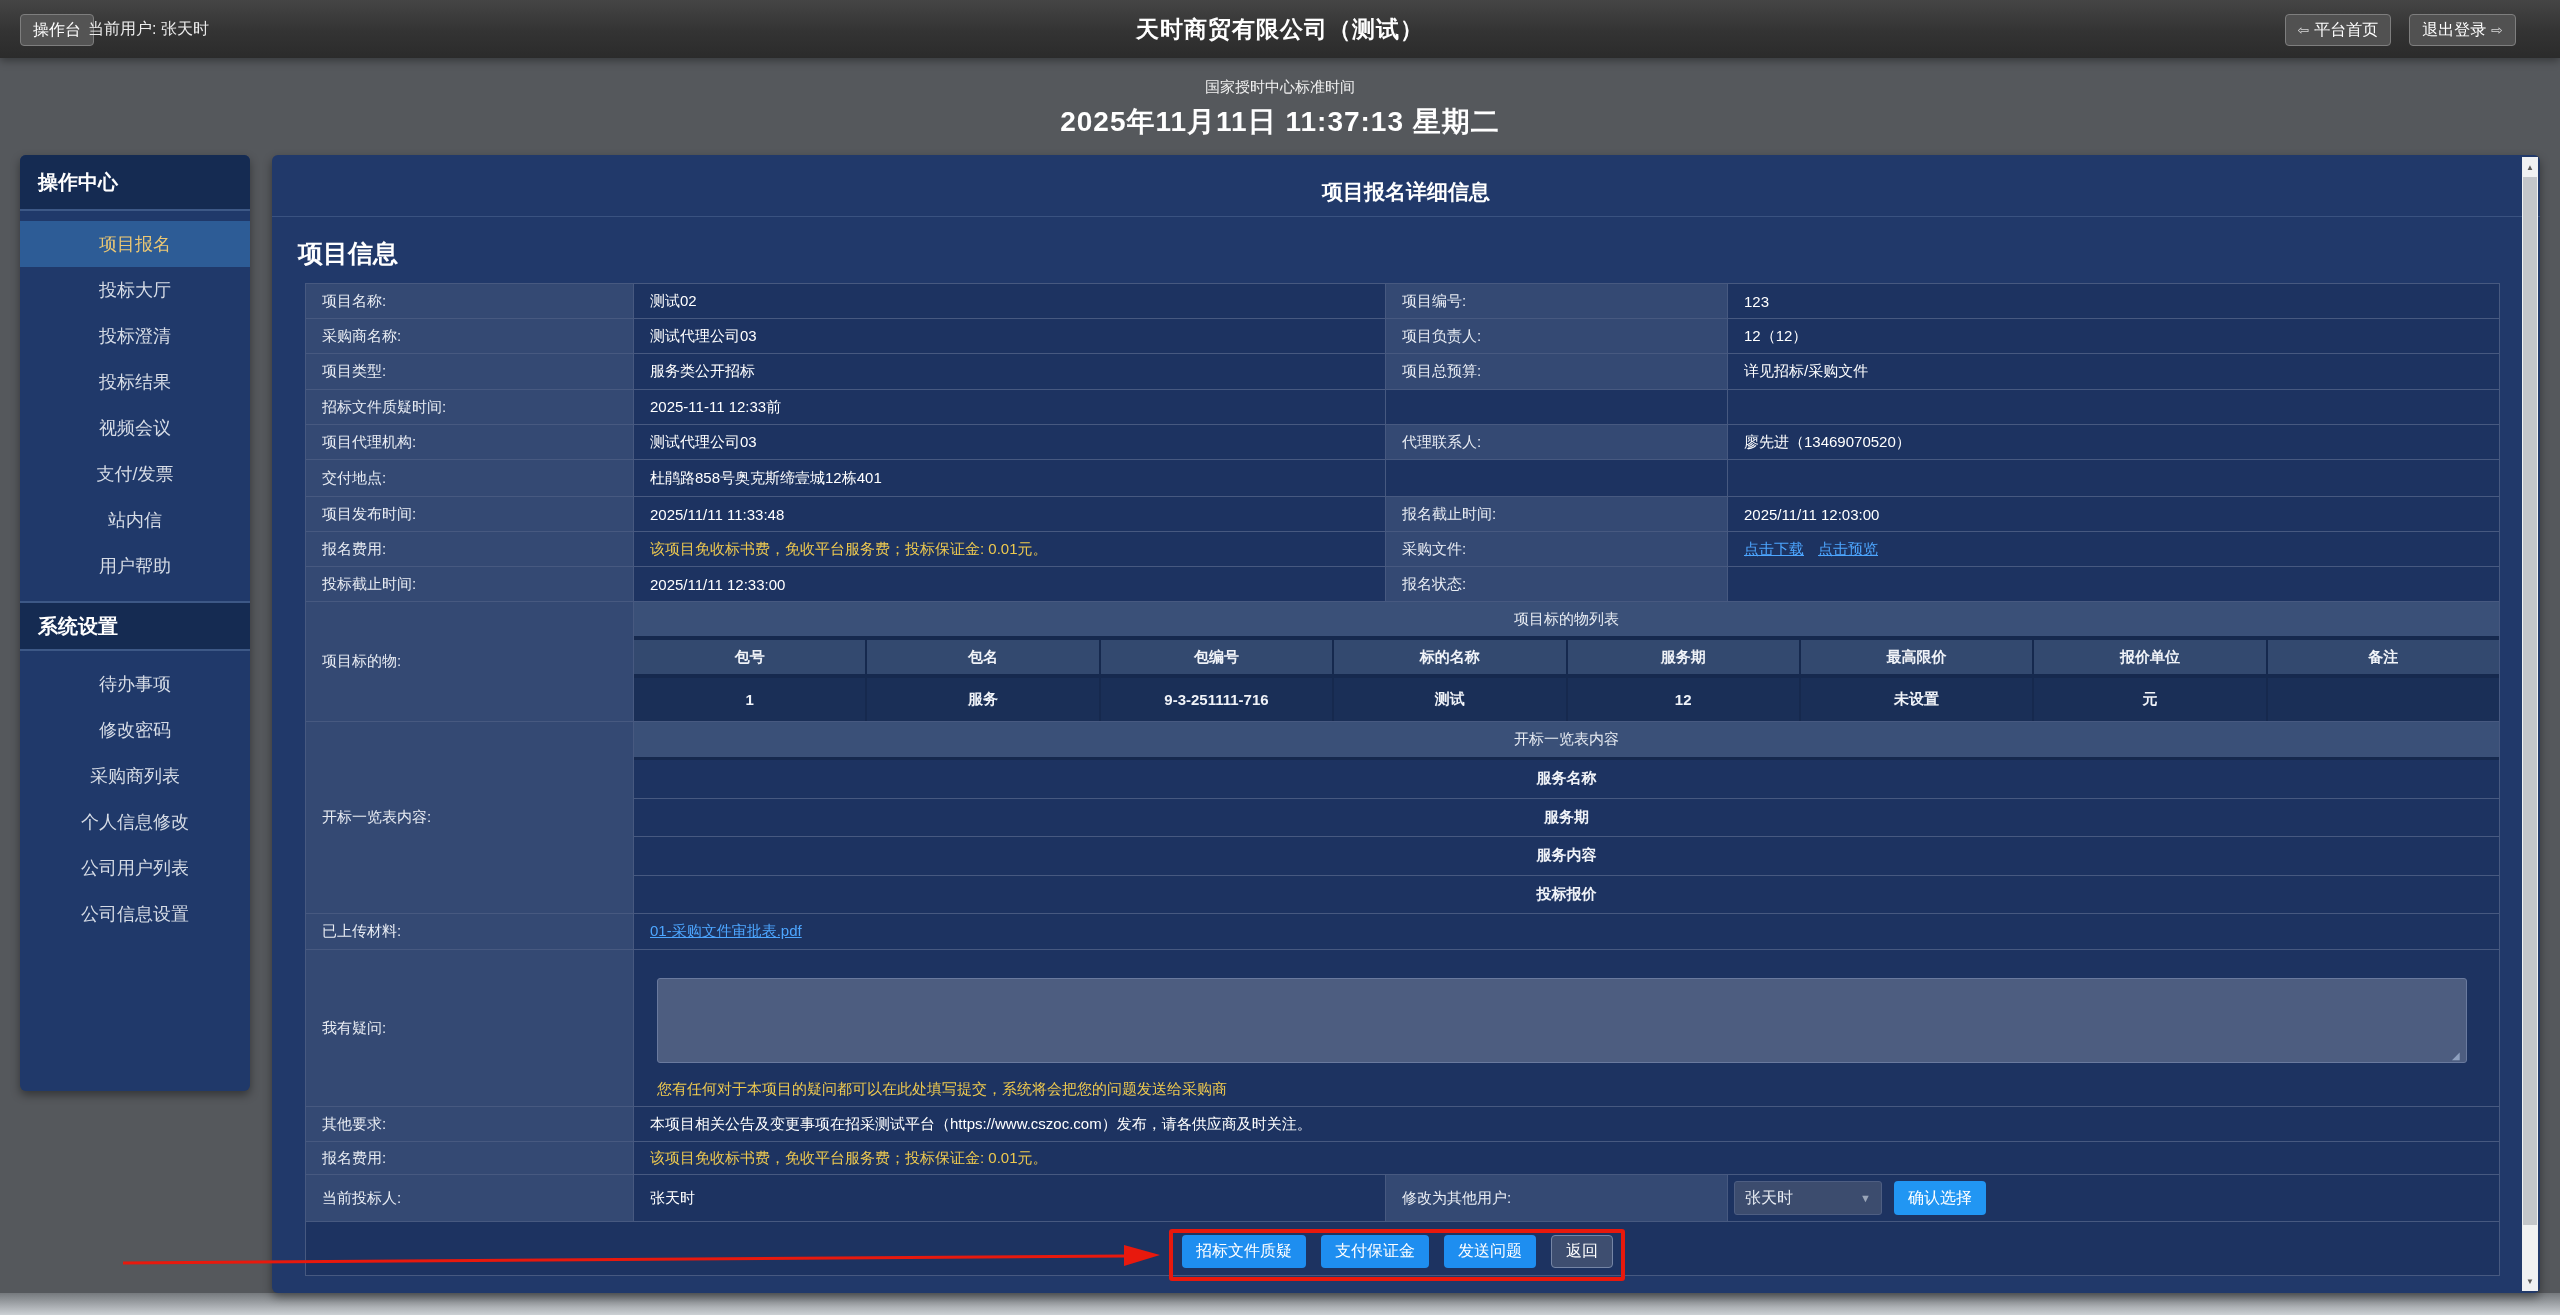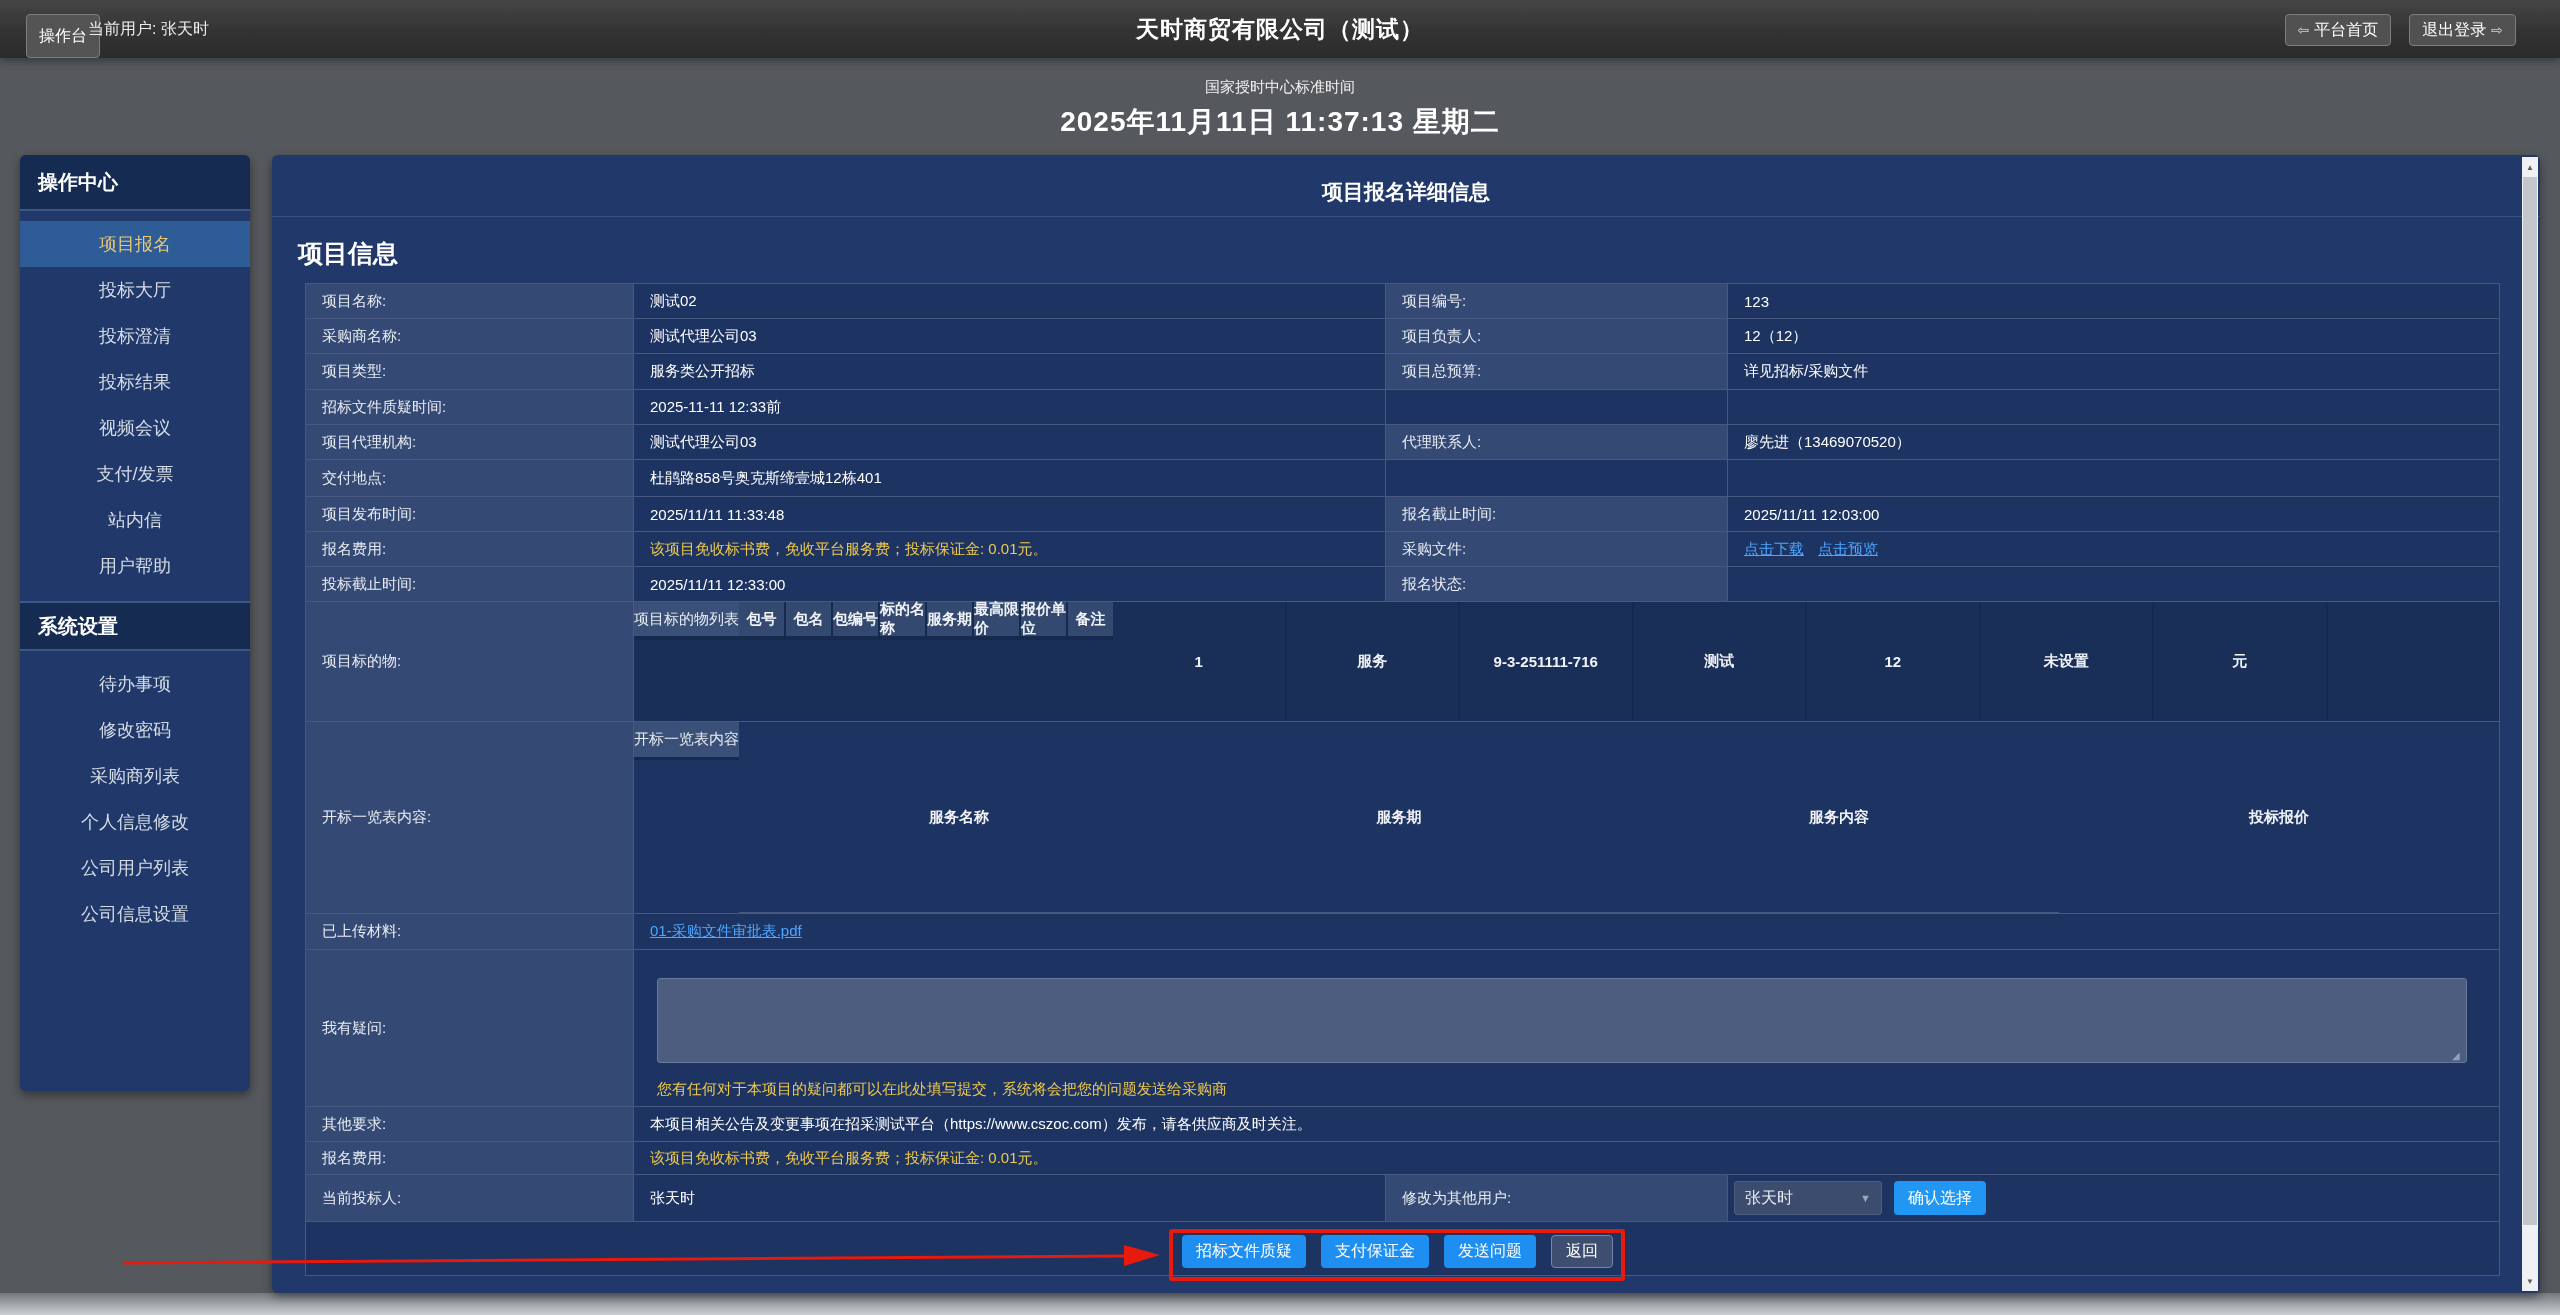--- a/index.html
+++ b/index.html
@@ -10,23 +10,23 @@
     background:#55585c;
     color:#fff;
   }
   
   .top-bar {
     position:absolute; left:0; top:0; width:2560px; height:58px;
     background:linear-gradient(180deg,#454545 0%,#333333 55%,#2b2b2b 100%);
     box-shadow:0 3px 8px rgba(0,0,0,.35); z-index:10;
   }
   .console-btn {
-    position:absolute; left:20px; top:14px; height:44px; padding:0 12px;
+    position:absolute; left:20px; top:14px; height:32px; padding:0 12px;
     background:#545454; border:1px solid #7e7e7e; border-radius:4px;
-    color:#fff; font-size:16px; display:flex; align-items:center; cursor:pointer;margin-left:6px;
+    color:#fff; font-size:16px; display:flex; align-items:center; cursor:pointer;
   }
   .current-user {
     position:absolute; left:88px; top:0; height:58px; display:flex; align-items:center;
     font-size:16px; color:#ededed;
   }
   .company-title {
     position:absolute; left:0; right:0; top:0; height:58px;
     display:flex; align-items:center; justify-content:center;
     font-size:23px; font-weight:bold; color:#fff; letter-spacing:1px;
   }
@@ -81,21 +81,21 @@
   .h47{height:47px} .h53{height:53px} .h120{height:120px} .h157{height:157px} .h192{height:192px}
   .cell { display:flex; align-items:center; padding:0 16px; font-size:15px; color:#fff; }
   .c1{width:328px} .c2{width:752px} .c3{width:342px} .c4{flex:1}
   .c234{flex:1; padding:0;}
   .cell.bordered { border-right:1px solid #475980; }
   .lab { background:#344973; color:#e8ecf3; }
   .val { background:#1d3361; }
   .gold { color:#eec94f; }
   a.blue-link { color:#4da6ff; text-decoration:underline; font-size:15px; margin-right:14px; cursor:pointer; }
   
-  .subwrap { flex:1; display:flex; flex-direction:row; background:#1a2f57; }
+  .subwrap { flex:1; display:flex; flex-direction:column; background:#1a2f57; }
   .sub-title {
     height:38px; background:#3a5078; border-bottom:4px solid #16294e;
     display:flex; align-items:center; justify-content:center; font-size:15px; color:#e8ecf3;
   }
   .sub-cols { height:38px; background:#33496f; border-bottom:4px solid #16294e; display:flex; }
   .sub-data { flex:1; background:#1a2f57; display:flex; }
   .sub-col {
     flex:1; display:flex; align-items:center; justify-content:center;
     font-size:15px; color:#f0f3f8; font-weight:600;
   }

